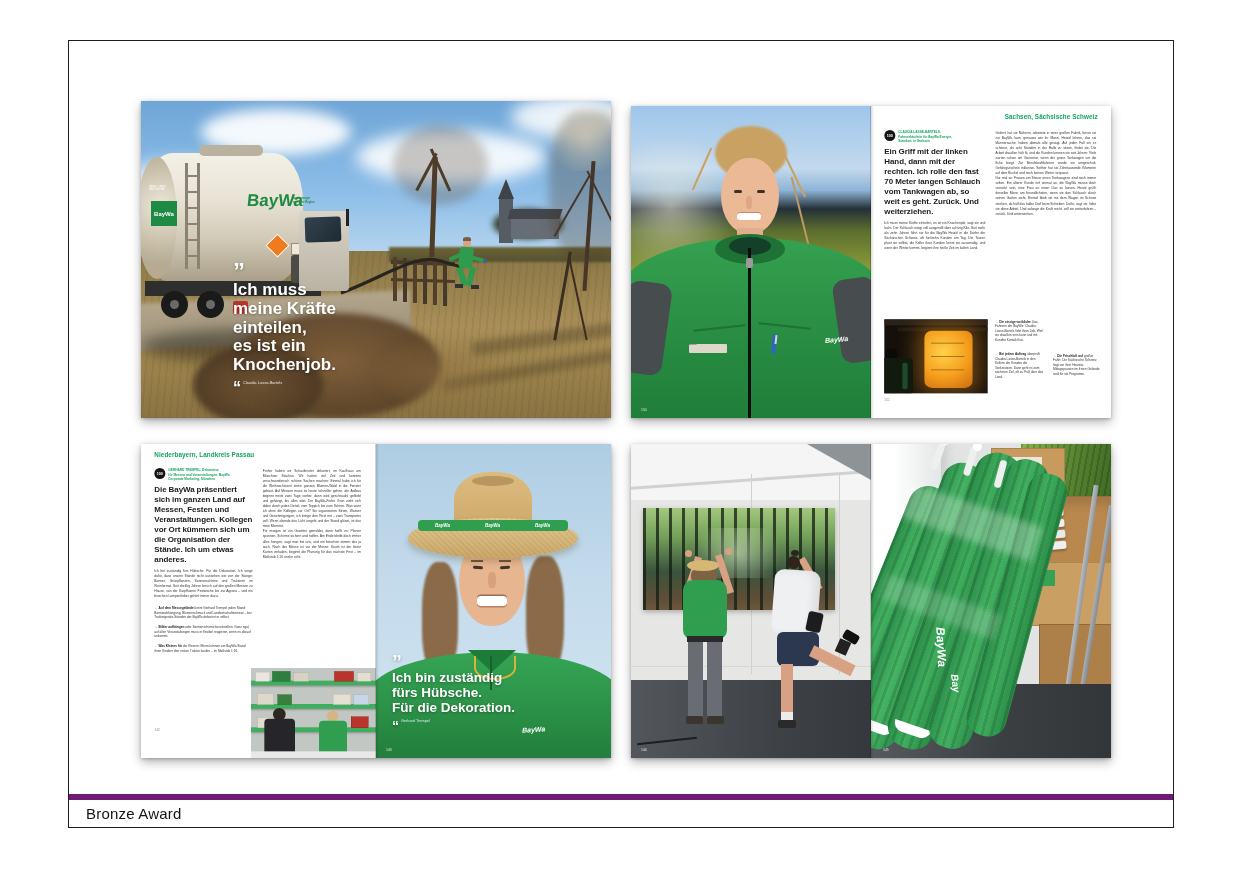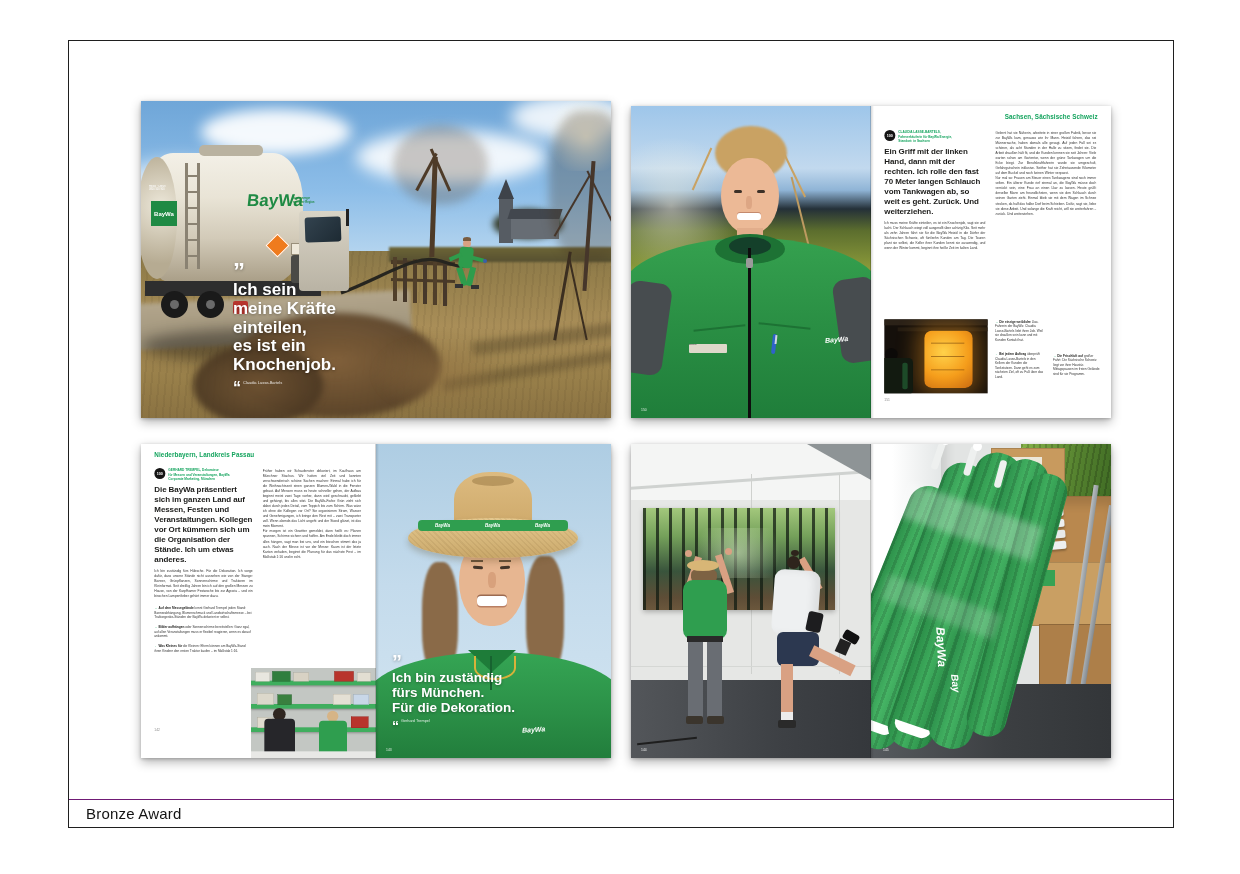--- a/index.html
+++ b/index.html
@@ -1,19 +1,19 @@
 <!DOCTYPE html>
 <html><head>
 <meta charset="utf-8">
 <style>
   html,body{margin:0;padding:0;background:#fff;width:1240px;height:874px;overflow:hidden;
     font-family:"Liberation Sans",sans-serif;-webkit-font-smoothing:antialiased;}
   .canvas{position:relative;width:1240px;height:874px;background:#fff;}
   .frame{position:absolute;left:68px;top:40px;width:1104px;height:786px;border:1px solid #1f1f1f;background:#fff;}
-  .footer{position:absolute;left:0;right:0;bottom:0;height:27px;border-top:1px solid #701a75;
+  .footer{position:absolute;left:0;right:0;bottom:0;height:27px;border-top:6px solid #701a75;
     display:flex;justify-content:space-between;align-items:center;padding:0 17px;
     font-size:15px;color:#141414;letter-spacing:.2px;}
   .spread{position:absolute;background:#fff;box-shadow:0 4px 10px rgba(0,0,0,.30),0 1px 3px rgba(0,0,0,.22);overflow:hidden;}
   .gutter{position:absolute;left:50%;top:0;bottom:0;width:4px;margin-left:-1px;z-index:60;
     background:linear-gradient(90deg,rgba(0,0,0,.20),rgba(0,0,0,0));pointer-events:none;}
   .abs{position:absolute;}
   
   .tpage-inner{position:absolute;left:0;top:0;transform:scale(.333333);transform-origin:0 0;background:#fff;}
   .region{position:absolute;top:22px;font-size:19px;font-weight:700;color:#14a45e;letter-spacing:.2px;}
   .cols{position:absolute;left:40px;top:72px;display:flex;gap:30px;}
@@ -123,21 +123,21 @@
     <div class="abs" style="left:158px;top:110px;width:50px;height:80px;background:linear-gradient(180deg,#d9d4c6,#b9b3a4);border-radius:4px;"></div>
     <div class="abs" style="left:164px;top:116px;width:36px;height:25px;background:linear-gradient(135deg,#33434f,#1d2a33);border-radius:3px;transform:rotate(-2deg);"></div>
     <div class="abs" style="left:205px;top:108px;width:3px;height:17px;background:#222;"></div>
 
     <div class="abs" style="left:90px;top:212px;width:210px;height:105px;background:radial-gradient(ellipse at 50% 45%,rgba(128,95,58,.96),rgba(84,62,38,.92) 75%);border-radius:50%;filter:blur(3px);"></div>
     <div class="abs" style="left:52px;top:244px;width:130px;height:80px;background:radial-gradient(ellipse,rgba(110,82,50,.95),rgba(70,52,32,.9) 78%);border-radius:50%;filter:blur(3px);"></div>
     <div class="abs" style="left:236px;top:238px;width:120px;height:70px;background:radial-gradient(ellipse,rgba(146,112,66,.55),rgba(90,66,40,0) 80%);border-radius:50%;filter:blur(4px);"></div>
 
     <div class="abs" style="left:92px;top:164px;width:170px;z-index:20;">
       <div class="qmark" style="font-size:24px;">”</div>
-      <div class="quote" style="font-size:17px;line-height:1.1;margin-top:2px;">Ich sein
+      <div class="quote" style="font-size:17px;line-height:1.1;margin-top:2px;">Ich muss
 meine Kräfte
 einteilen,
 es ist ein
 Knochenjob.</div>
       <div style="margin-top:5px;display:flex;align-items:flex-start;gap:2px;">
         <span class="qmark" style="font-size:16px;line-height:1;">“</span>
         <span class="st" style="font-size:10px;color:rgba(255,255,255,.85);transform:scale(.4);">Claudia Lasse-Bartels</span>
       </div>
     </div>
   </div>
@@ -299,21 +299,21 @@
 
       <div class="abs" style="left:-10px;top:208px;width:256px;height:110px;border-radius:50% 50% 0 0/46px 46px 0 0;background:linear-gradient(180deg,#35a554 0%,#2b9047 55%,#217c3b 100%);"></div>
       <div class="abs" style="left:92px;top:206px;width:48px;height:22px;background:#1e7c39;clip-path:polygon(0 0,50% 100%,100% 0);"></div>
       <div class="abs" style="left:114px;top:212px;width:2px;height:34px;background:#176330;"></div>
       <div class="abs" style="left:98px;top:212px;width:38px;height:22px;border:2.5px solid #d9b23a;border-top:none;border-radius:0 0 50% 50%;"></div>
       <div class="abs" style="left:146px;top:282px;font-size:7px;font-weight:800;font-style:italic;color:#fff;transform:rotate(-4deg);">BayWa</div>
 
       <div class="abs" style="left:16px;top:212px;width:180px;z-index:20;">
         <div class="qmark" style="font-size:20px;">”</div>
         <div class="quote" style="font-size:13.5px;line-height:1.12;margin-top:2px;">Ich bin zuständig
-fürs München.
+fürs Hübsche.
 Für die Dekoration.</div>
         <div style="margin-top:4px;display:flex;align-items:flex-start;gap:2px;">
           <span class="qmark" style="font-size:14px;line-height:1;">“</span>
           <span class="st" style="font-size:10px;color:rgba(255,255,255,.85);transform:scale(.38);">Gerhard Trempel</span>
         </div>
       </div>
       <div class="pnum-photo" style="left:10px;bottom:6px;">143</div>
     </div>
     <div class="gutter"></div>
   </div>

